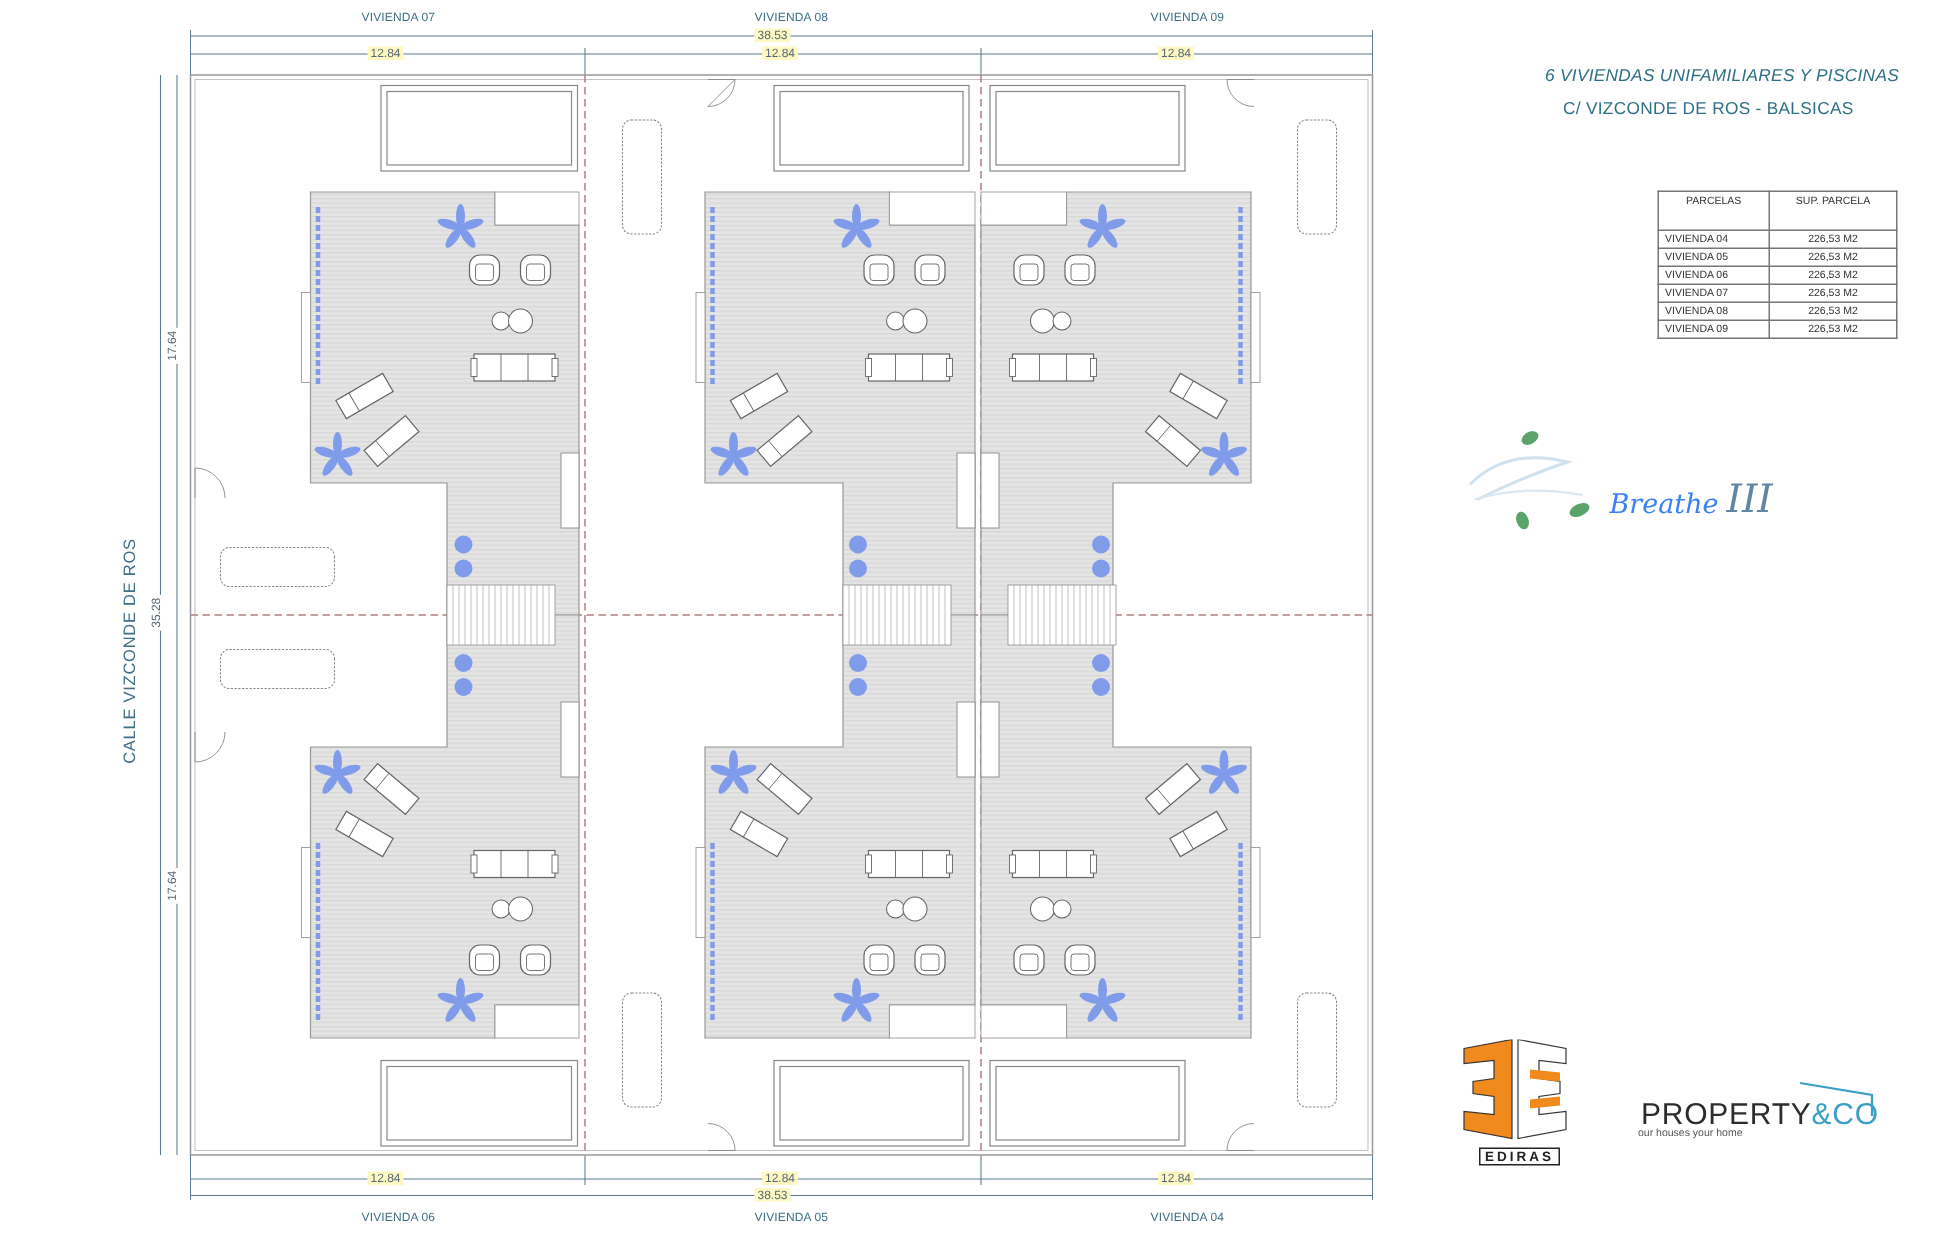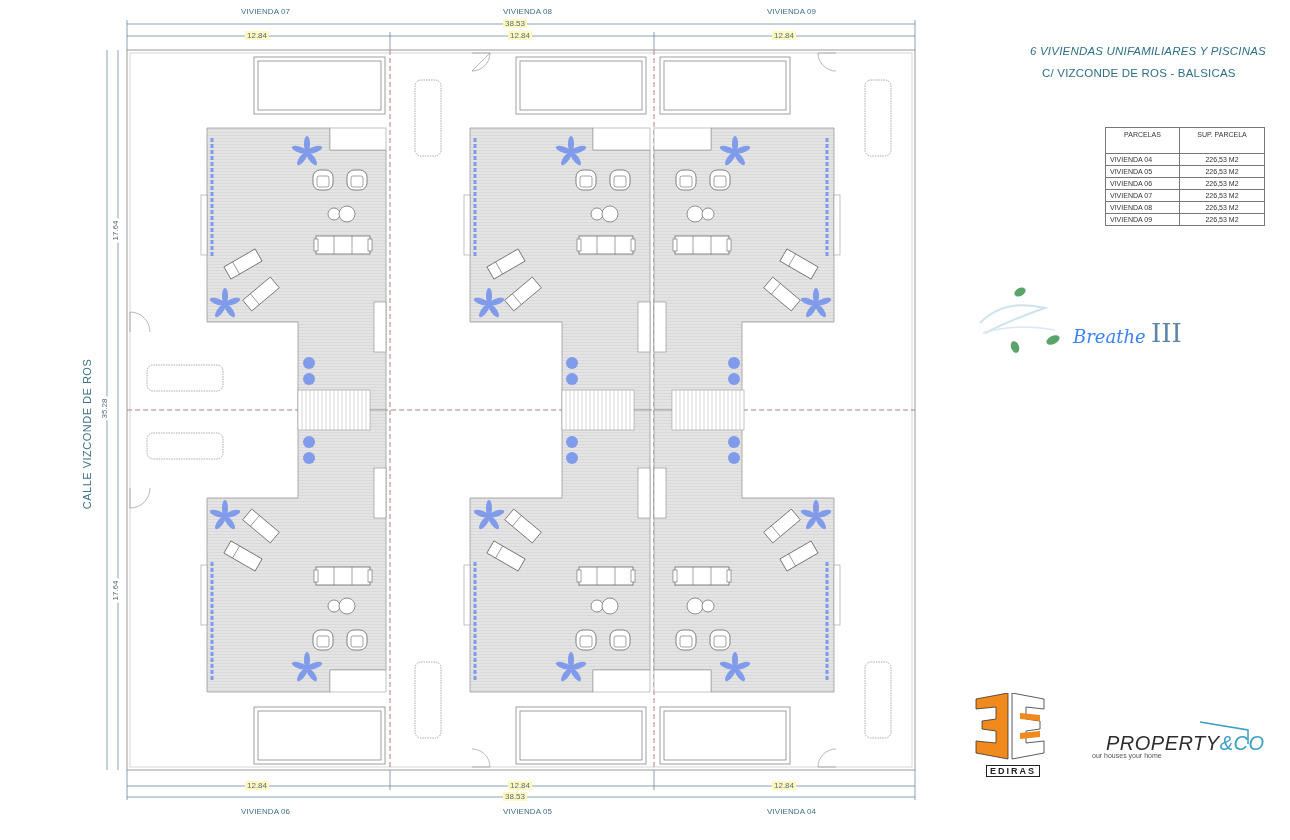--- a/index.html
+++ b/index.html
@@ -6,21 +6,21 @@
   body{width:1290px;height:840px;position:relative;overflow:hidden;font-family:"Liberation Sans",sans-serif;}
   .abs{position:absolute;}
   .lbl{color:#3f6f86;font-size:8px;letter-spacing:0.1px;}
   .dimtxt{font-size:8px;color:#5a6a74;background:#fef9c3;padding:0 2px;}
   .title{color:#2f6f86;font-size:11.5px;letter-spacing:0.2px;}
   table.parc{border-collapse:collapse;font-size:7px;color:#333;}
   table.parc td, table.parc th{border:1px solid #777;padding:0 4px;height:11px;font-weight:normal;}
   table.parc th{height:22px;vertical-align:top;padding-top:3px;}
   .logo-res{font-family:"DejaVu Serif",serif;font-weight:bold;color:#5f86a6;font-size:25px;}
   .logo-breathe{font-family:"DejaVu Serif",serif;font-style:italic;color:#3b82f6;font-size:18px;}
-  .logo-iii{font-family:"DejaVu Serif",serif;color:#5f86a6;font-size:26px;}
+  .logo-iii{font-family:"DejaVu Serif",serif;color:#5f86a6;font-size:26px;font-style:italic;}
   .prop{font-size:20px;color:#2d2d2d;letter-spacing:0.5px;}
   .prop .amp{color:#3a9fc3;}
   .tag{font-size:7px;color:#555;}
   .ediras{font-size:9px;font-weight:bold;letter-spacing:2px;color:#222;border:1px solid #222;padding:0 3px;}
   .street{color:#3f6f86;font-size:11px;letter-spacing:0.5px;transform:rotate(-90deg);transform-origin:center;white-space:nowrap;}
   .vdim{font-size:8px;color:#5a6a74;transform:rotate(-90deg);transform-origin:center;white-space:nowrap;background:#fff;padding:0 2px;}
 </style>
 </head>
 <body>
 
@@ -336,17 +336,17 @@
     <path d="M38 0 L70 6 L70 16 L52 14 L52 26 L66 28 L66 36 L52 38 L52 50 L70 48 L70 60 L38 66 Z" fill="#fff" stroke="#333" stroke-width="0.8"></path>
     <path d="M46 20 L66 22 L66 28 L46 26 Z M46 40 L66 38 L66 44 L46 46 Z" fill="#f08a1c"></path>
   </svg>
   <div class="abs ediras" style="left:14px;top:72px;">EDIRAS</div>
 </div>
 
 <div class="abs" style="left:1090px;top:718px;width:170px;height:50px;">
   <svg class="abs" style="left:108px;top:0;" width="52" height="28" viewBox="0 0 52 28">
     <path d="M2 4 L50 12 L50 26" fill="none" stroke="#3a9fc3" stroke-width="1.5"></path>
   </svg>
-  <div class="abs prop" style="left:16px;top:14px;white-space:nowrap;font-style:italic;">
+  <div class="abs prop" style="left:4px;top:14px;white-space:nowrap;">
     <span>PROPERTY</span><span class="amp">&amp;CO</span>
   </div>
   <div class="abs tag" style="left:2px;top:34px;">our houses your home</div>
 </div>
 
 </body></html>

